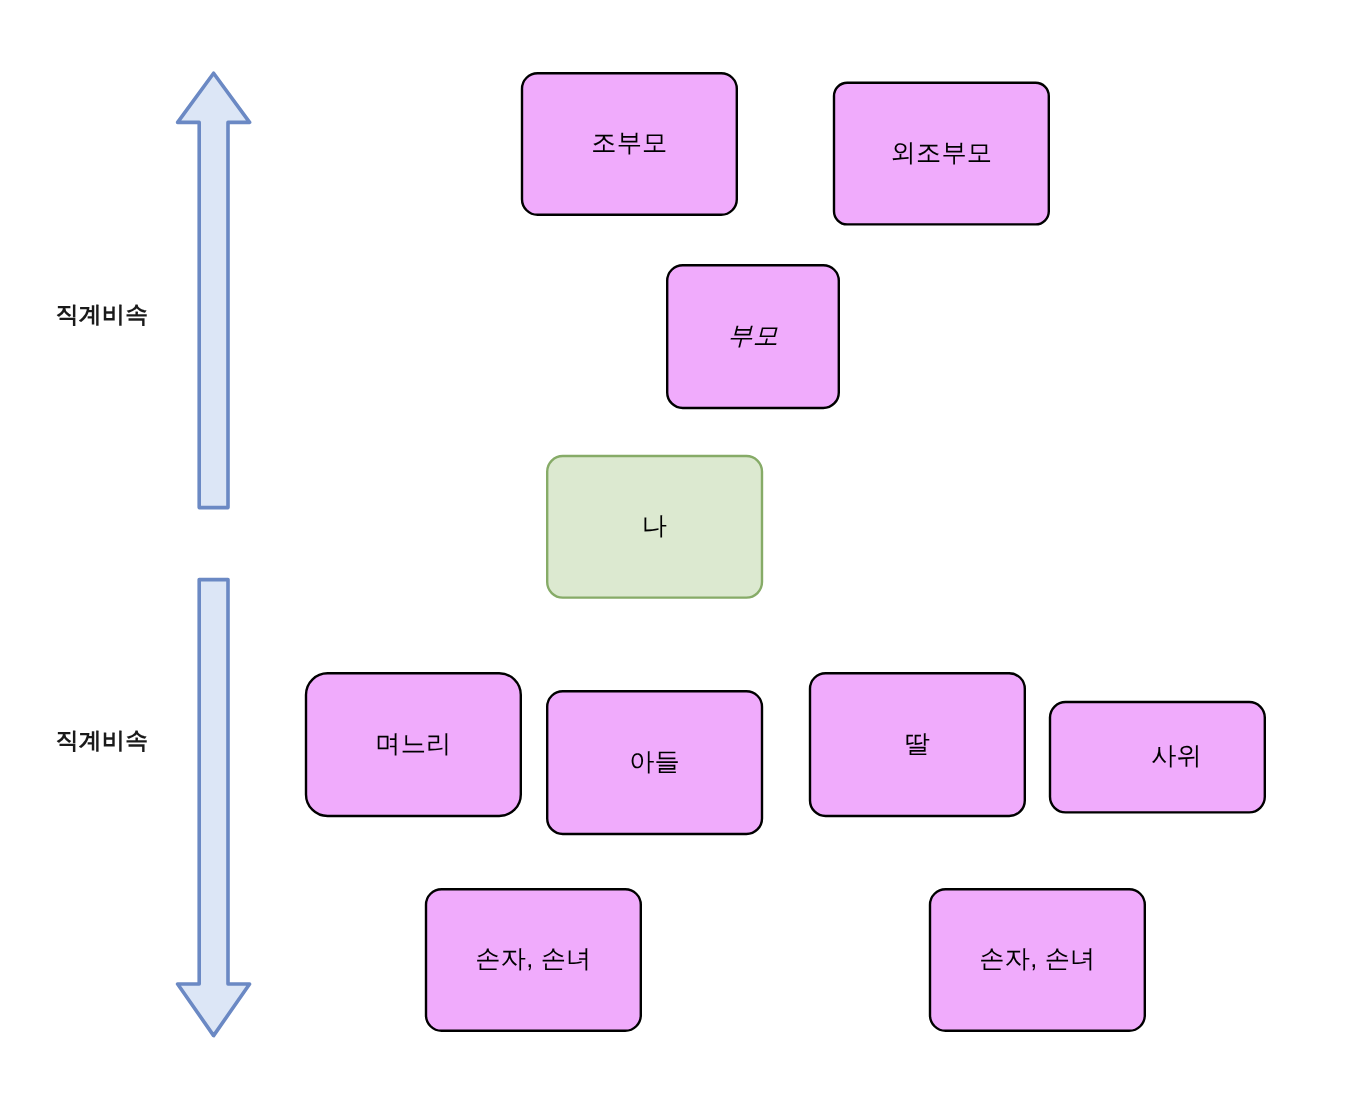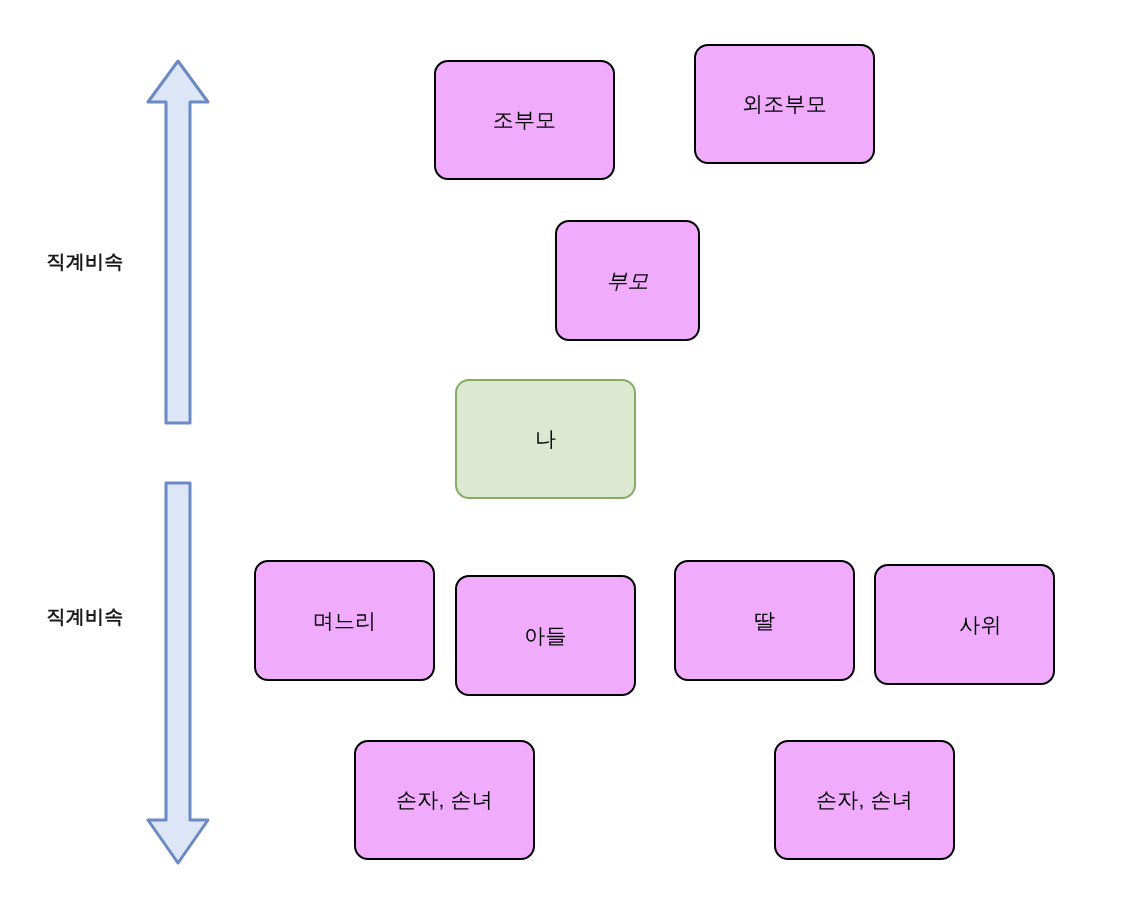--- a/index.html
+++ b/index.html
@@ -70,32 +70,32 @@
   <div class="arrow-wrap" style="left:145px; top:480px; width:66px; height:386px;">
     <svg width="66" height="386" viewBox="0 0 66 386" xmlns="http://www.w3.org/2000/svg">
       <polygon points="21,3 45,3 45,340 63,340 33,383 3,340 21,340" fill="#dce6f6" stroke="#6b89c4" stroke-width="3" stroke-linejoin="round"></polygon>
     </svg>
   </div>
 
   <div class="axis-label" style="left:20px; top:603px; width:130px; height:28px;">직계비속</div>
 
   <div class="node" style="left:434px; top:60px; width:181px; height:120px;">조부모</div>
 
-  <div class="node" style="left:694px; top:44px; width:181px; height:120px;">외조부모</div>
+  <div class="node" style="left:694px; top:68px; width:181px; height:120px;border-radius:12px;">외조부모</div>
 
   <div class="node" style="left:555px; top:220px; width:145px; height:121px;font-style:italic;">부모</div>
 
   <div class="node highlight" style="left:455px; top:379px; width:181px; height:120px;">나</div>
 
 
-  <div class="node" style="left:254px; top:560px; width:181px; height:121px;">며느리</div>
+  <div class="node" style="left:254px; top:560px; width:181px; height:121px;border-radius:19px;">며느리</div>
 
   <div class="node" style="left:455px; top:560px; width:181px; height:121px;margin-top:15px;">아들</div>
 
   <div class="node" style="left:674px; top:560px; width:181px; height:121px;">딸</div>
 
-  <div class="node" style="left:874px; top:564px; width:181px; height:121px;padding-left:32px;">사위</div>
+  <div class="node" style="left:874px; top:584px; width:181px; height:94px;padding-left:32px;">사위</div>
 
   <div class="node" style="left:354px; top:740px; width:181px; height:120px;">손자, 손녀</div>
 
   <div class="node" style="left:774px; top:740px; width:181px; height:120px;">손자, 손녀</div>
 
 </div>
 
 </body></html>

